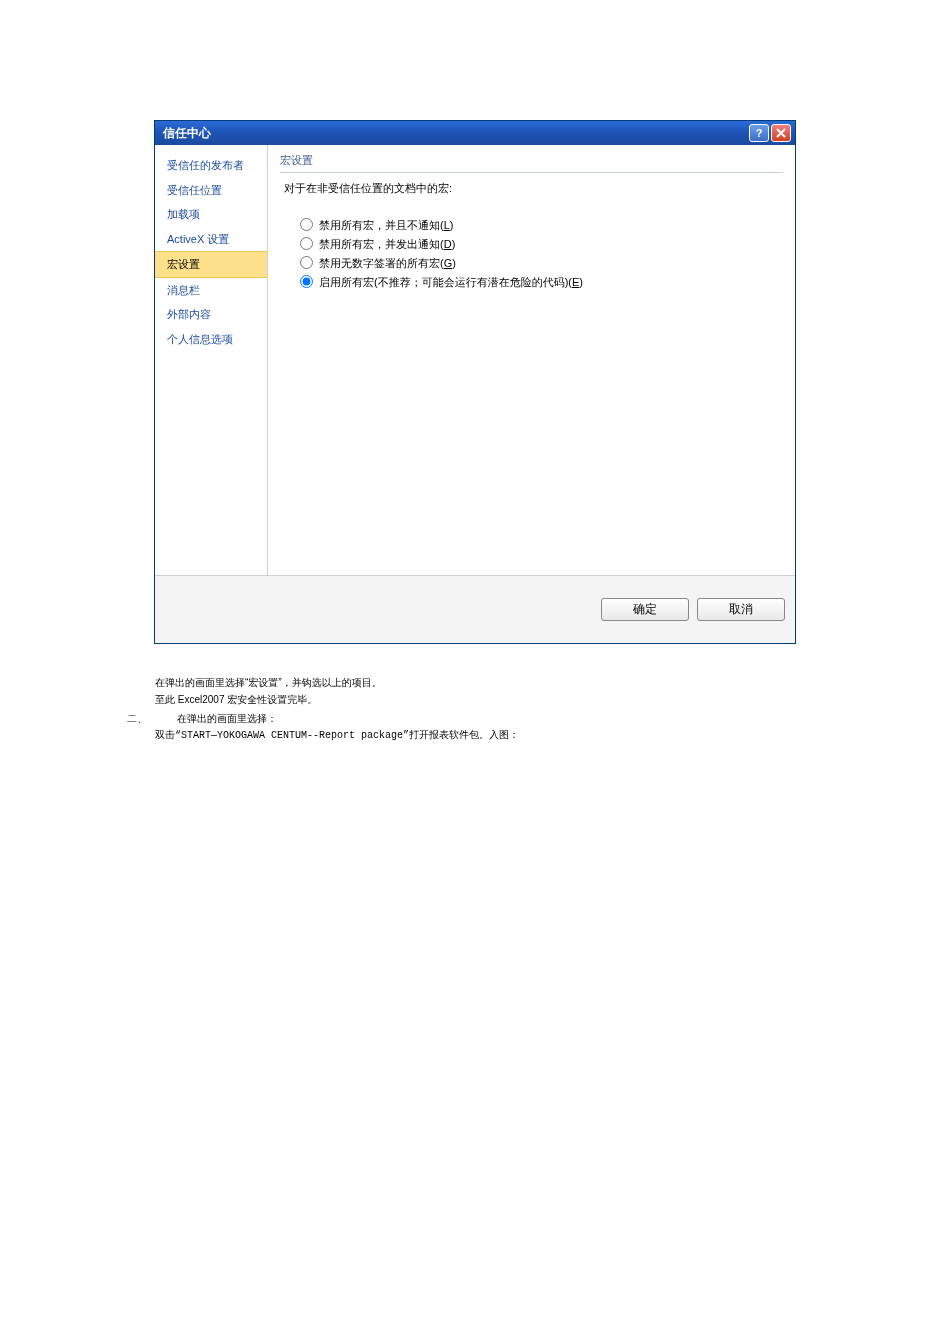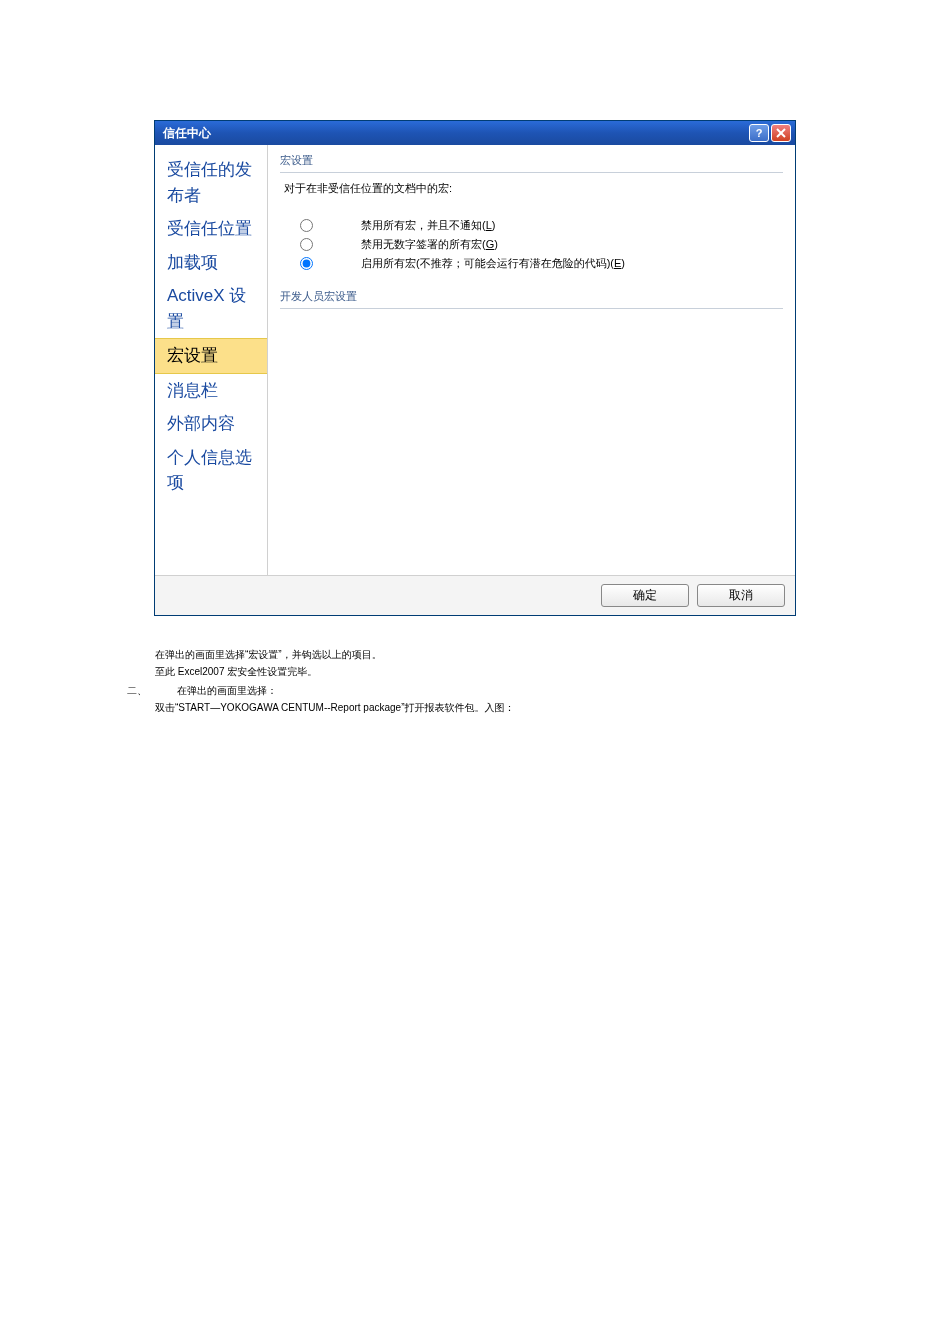--- a/index.html
+++ b/index.html
@@ -58,21 +58,21 @@
     display: flex;
     height: 430px;
     background: #ffffff;
   }
   .sidebar {
     width: 112px;
     padding: 8px 0;
     border-right: 1px solid #d0d0d0;
   }
   .sidebar-item {
-    font-size: 17px;
+    font-size: 11px;
     color: #1a4aa0;
     padding: 4px 12px;
     cursor: pointer;
     line-height: 1.5;
   }
   .sidebar-item.selected {
     background: #fce08a;
     border-top: 1px solid #e6c84a;
     border-bottom: 1px solid #e6c84a;
     color: #000000;
@@ -94,44 +94,43 @@
   }
   .section-sub {
     font-size: 11px;
     margin: 4px 0 22px 4px;
   }
   .radio-group {
     margin-left: 20px;
   }
   .radio-row {
     display: flex;
-    align-items: center;
+    align-items: flex-start;
     font-size: 11px;
     margin: 4px 0;
-    gap: 42px;
   }
   .radio-row input[type="radio"],
   .checkbox-row input[type="checkbox"] {
     margin: 0 6px 0 0;
   }
   .checkbox-row {
     display: flex;
     align-items: center;
     font-size: 11px;
     margin: 6px 0 0 4px;
   }
   .hotkey {
     text-decoration: underline;
   }
   .section-heading.second {
     margin-top: 18px;
   }
   .dialog-footer {
     border-top: 1px solid #d0d0d0;
-    padding: 8px 10px;
+    padding: 22px 10px;
     display: flex;
     justify-content: flex-end;
     gap: 8px;
     background: #f4f4f4;
   }
   .dlg-button {
     min-width: 66px;
     padding: 2px 10px;
     font-size: 12px;
     background: linear-gradient(to bottom, #ffffff, #e8e8e8);
@@ -154,20 +153,21 @@
   .numbered {
     display: flex;
     margin-top: 2px;
   }
   .num-label {
     width: 50px;
     margin-left: -28px;
   }
   .indent {
     margin-left: 0;
+    font-family: Liberation Mono, monospace;
   }
 </style>
 </head>
 <body>
 
 <div class="page">
 
   <div class="dialog">
     <div class="titlebar">
       <span>信任中心</span>
@@ -197,29 +197,32 @@
       <div class="content">
         <div class="section-heading">宏设置</div>
         <div class="section-sub">对于在非受信任位置的文档中的宏:</div>
         <div class="radio-group">
           <label class="radio-row">
             <input type="radio" name="macro" style="">
             <span><span>禁用所有宏，并且不通知(</span><span class="hotkey">L</span><span>)</span></span>
           </label>
           <label class="radio-row">
             <input type="radio" name="macro" style="">
+            <span><span>禁用所有宏，并发出通知(</span><span class="hotkey">D</span><span>)</span></span>
+          </label>
+          <label class="radio-row">
+            <input type="radio" name="macro" style="">
             <span><span>禁用无数字签署的所有宏(</span><span class="hotkey">G</span><span>)</span></span>
           </label>
           <label class="radio-row">
             <input type="radio" name="macro" checked="" style="">
             <span><span>启用所有宏(不推荐；可能会运行有潜在危险的代码)(</span><span class="hotkey">E</span><span>)</span></span>
           </label>
         </div>
 
-        <div class="section-heading second">开发人员宏设置</div>
       </div>
     </div>
 
     <div class="dialog-footer">
       <div class="dlg-button">确定</div>
       <div class="dlg-button">取消</div>
     </div>
   </div>
 
   <div class="doc-text">

